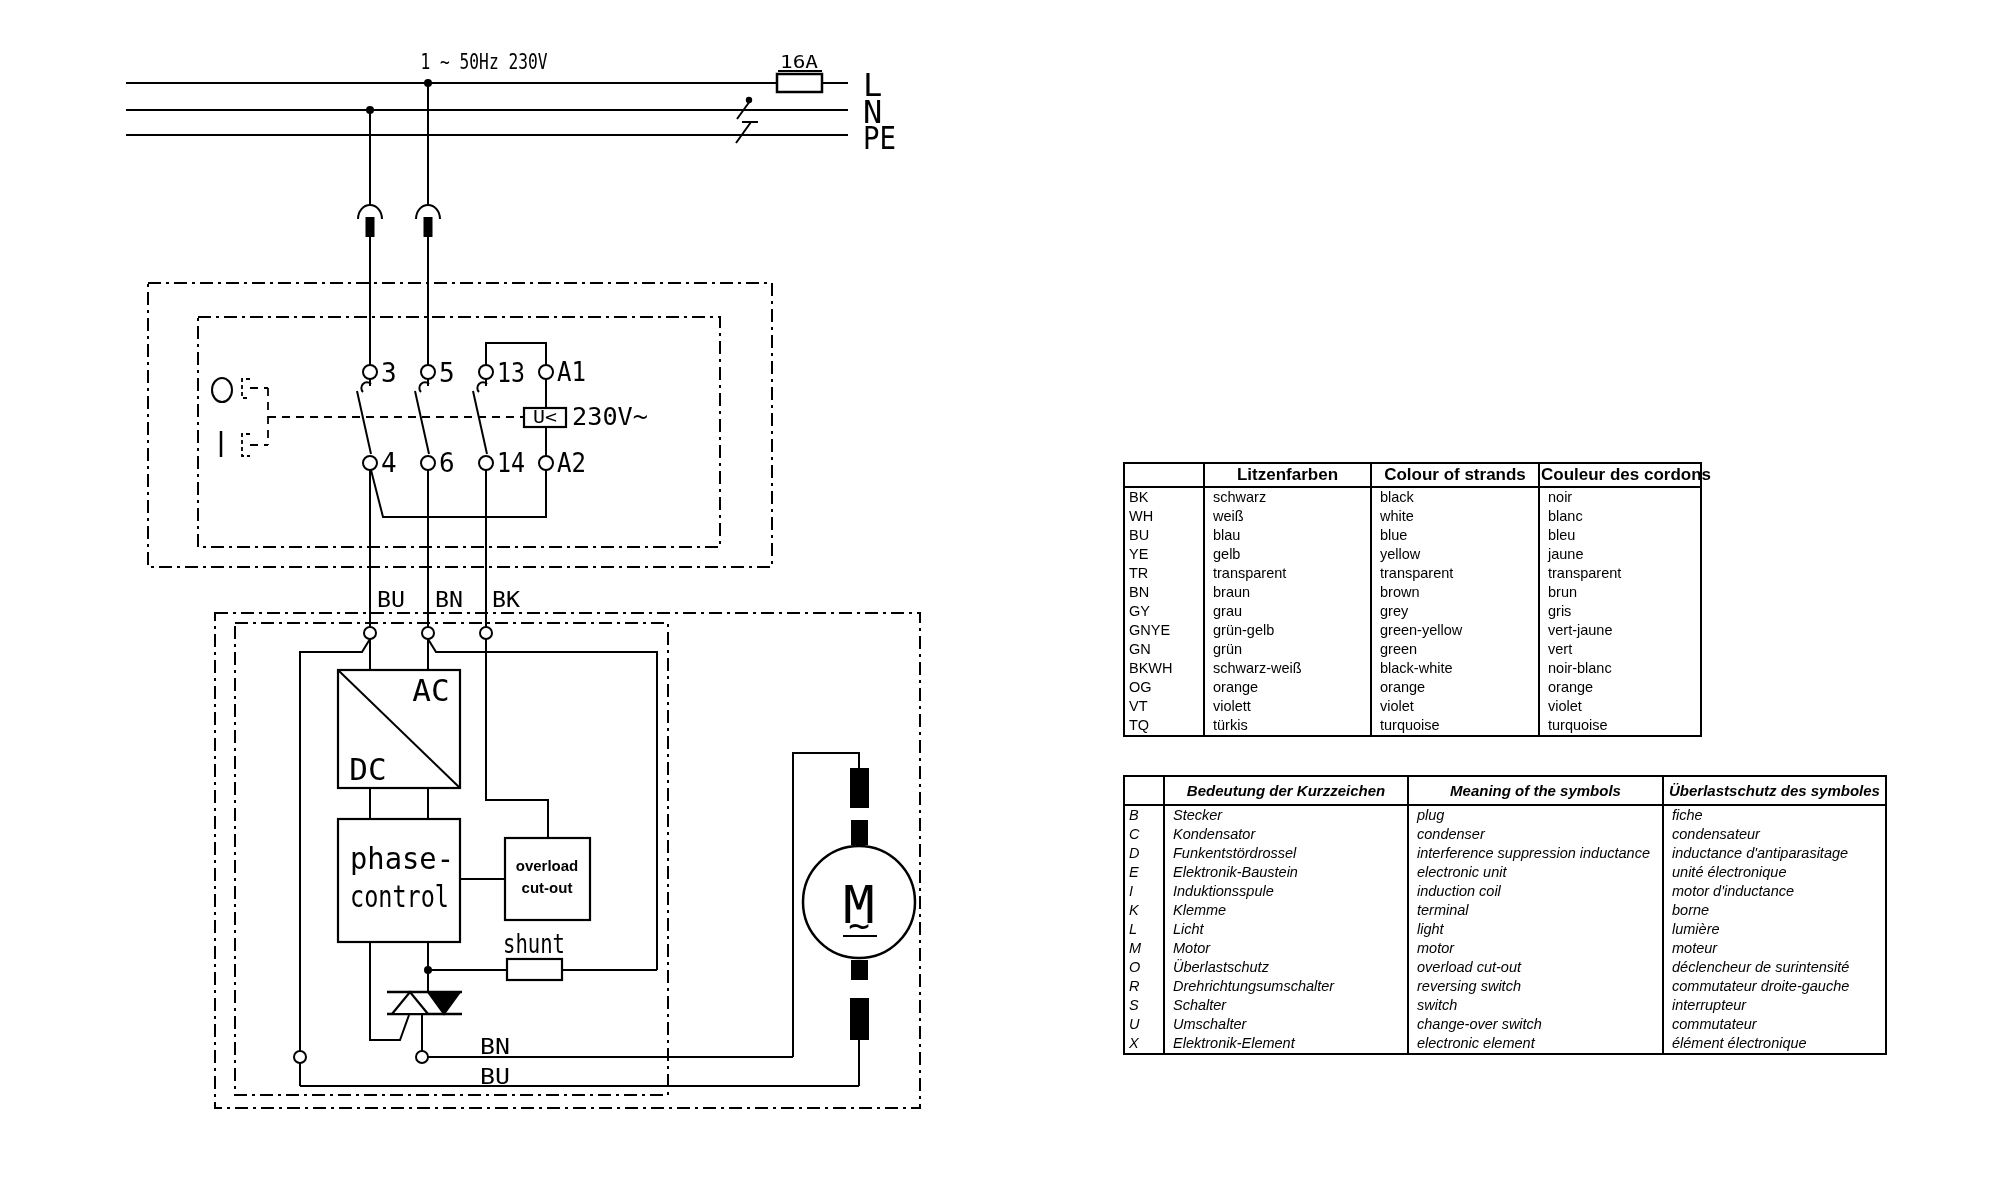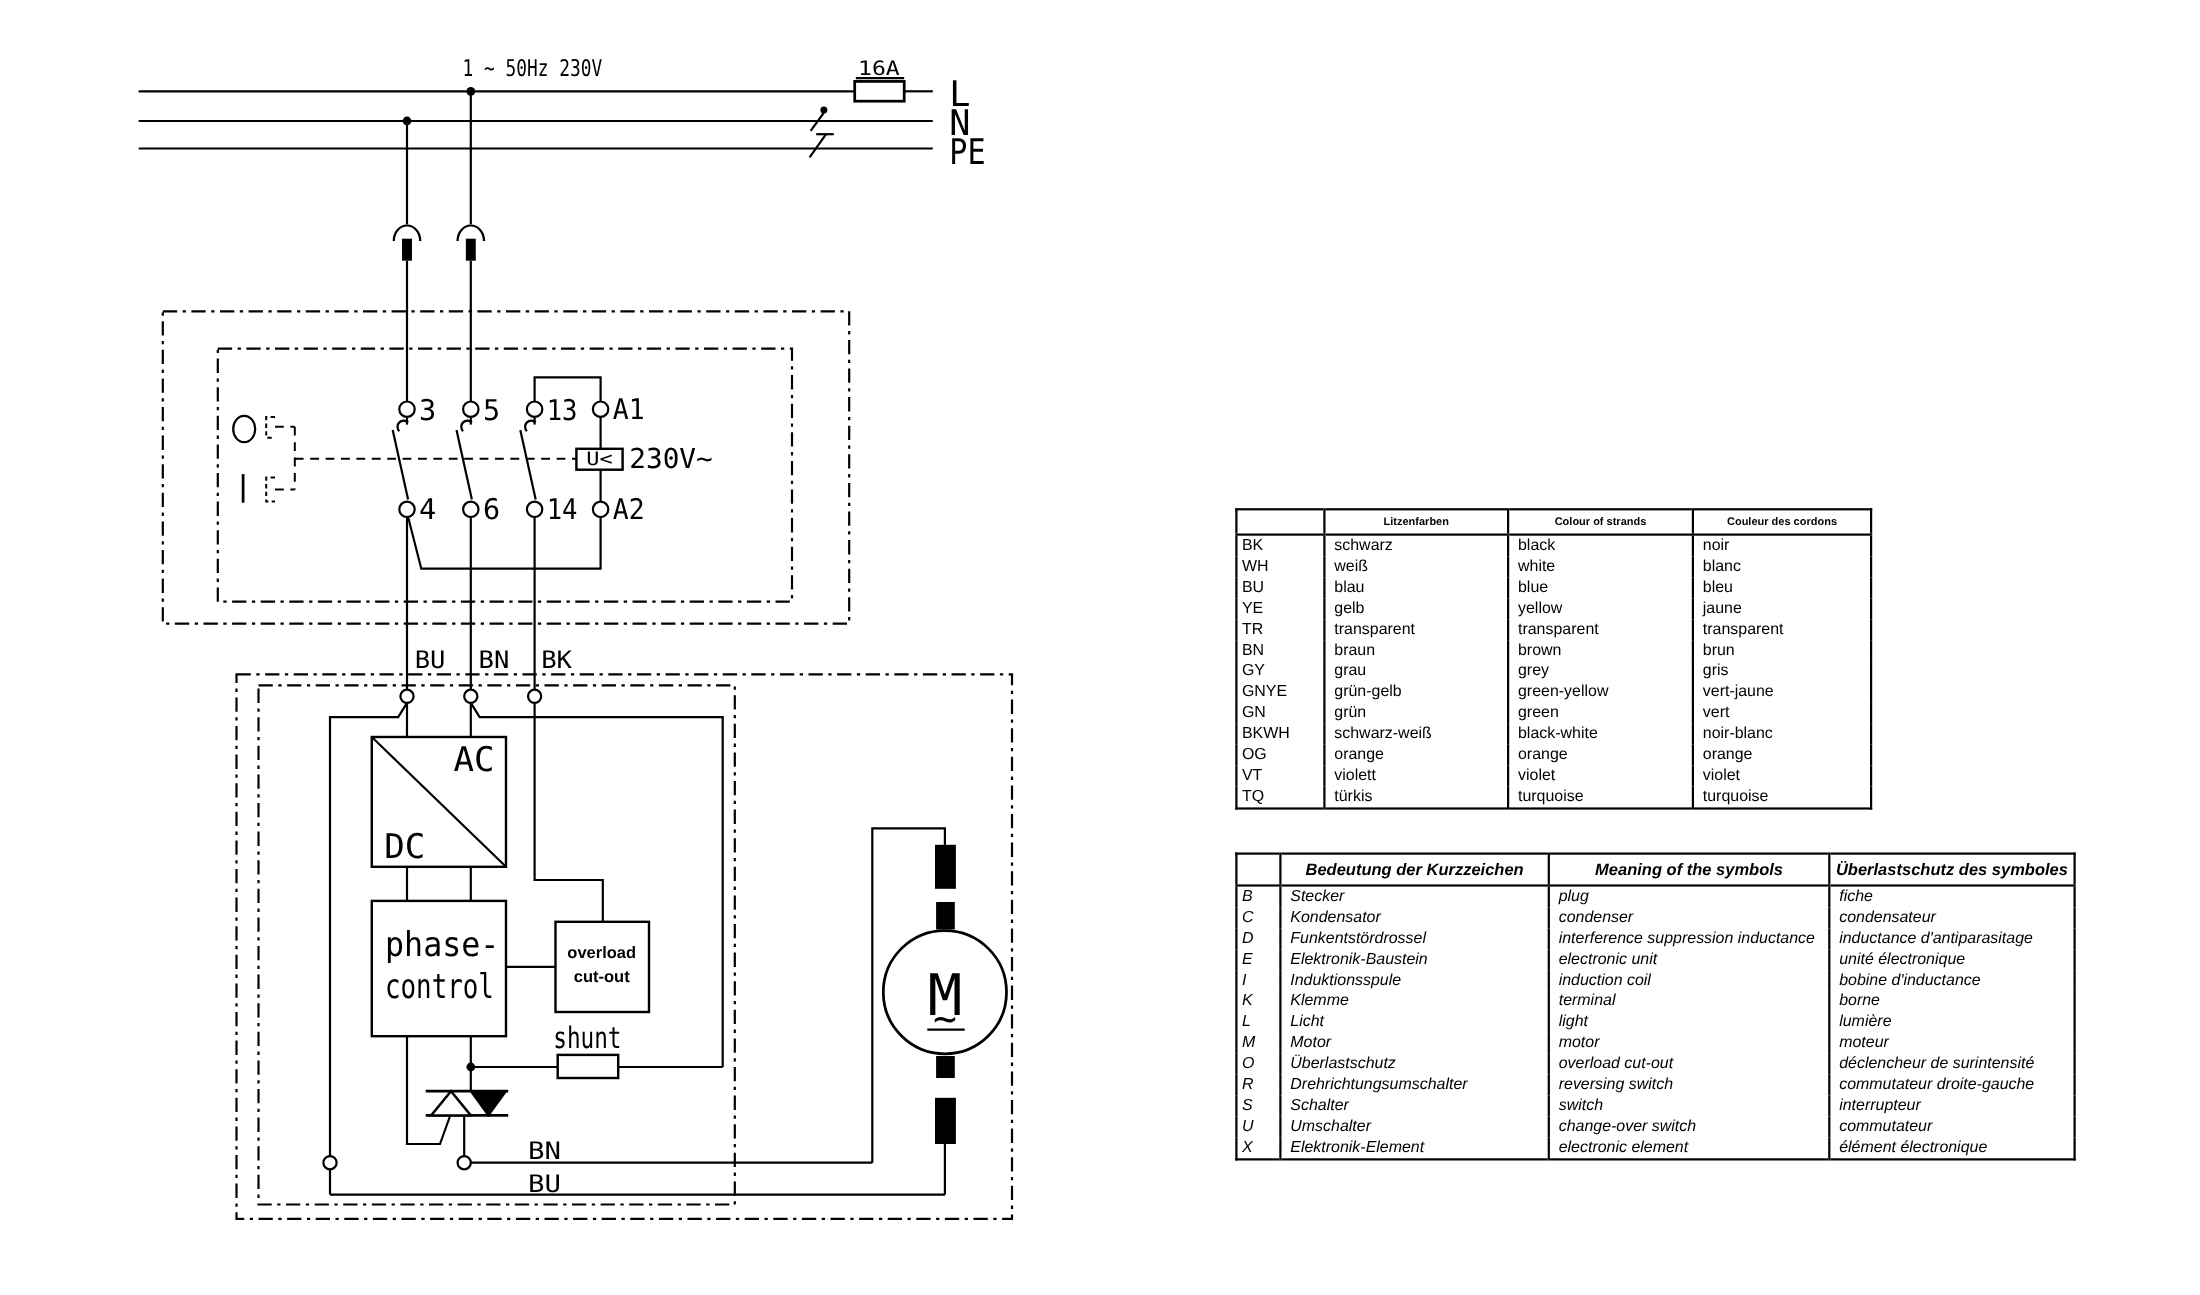--- a/index.html
+++ b/index.html
@@ -16,21 +16,21 @@
   svg.diagram .term{stroke:#000;stroke-width:2;fill:#fff;}
   svg.diagram text{fill:#000;font-family:"DejaVu Sans Mono",monospace;}
   svg.diagram text.sm{font-family:"Liberation Sans",sans-serif;font-weight:bold;}
   .tbl{position:absolute;border-collapse:collapse;table-layout:fixed;background:#fff;
        border:2px solid #000;}
   .tbl th{border-bottom:2px solid #000;font-weight:bold;text-align:center;white-space:nowrap;}
   .tbl th + th, .tbl td + td{border-left:2px solid #000;}
   .tbl td{padding:0 4px 0 8px;white-space:nowrap;overflow:hidden;}
   .tbl td:first-child{padding-left:4px;}
   #colorTable{left:1123px;top:462px;width:577px;}
-  #colorTable th{height:19px;font-size:10px;}
+  #colorTable th{height:19px;font-size:17px;}
   #colorTable td{height:19px;line-height:19px;font-size:14.5px;}
   #symbolTable{left:1123px;top:775px;width:762px;font-style:italic;}
   #symbolTable th{height:25px;font-size:15px;}
   #symbolTable td{height:19px;line-height:19px;font-size:14.5px;}
 </style>
 </head>
 <body>
 
 <svg class="diagram" width="960" height="1177" viewBox="0 0 960 1177">
 
@@ -355,21 +355,21 @@
       <tr>
         <td>E</td>
         <td>Elektronik-Baustein</td>
         <td>electronic unit</td>
         <td>unité électronique</td>
       </tr>
       <tr>
         <td>I</td>
         <td>Induktionsspule</td>
         <td>induction coil</td>
-        <td>bobine d'inductance</td>
+        <td>motor d'inductance</td>
       </tr>
       <tr>
         <td>K</td>
         <td>Klemme</td>
         <td>terminal</td>
         <td>borne</td>
       </tr>
       <tr>
         <td>L</td>
         <td>Licht</td>

